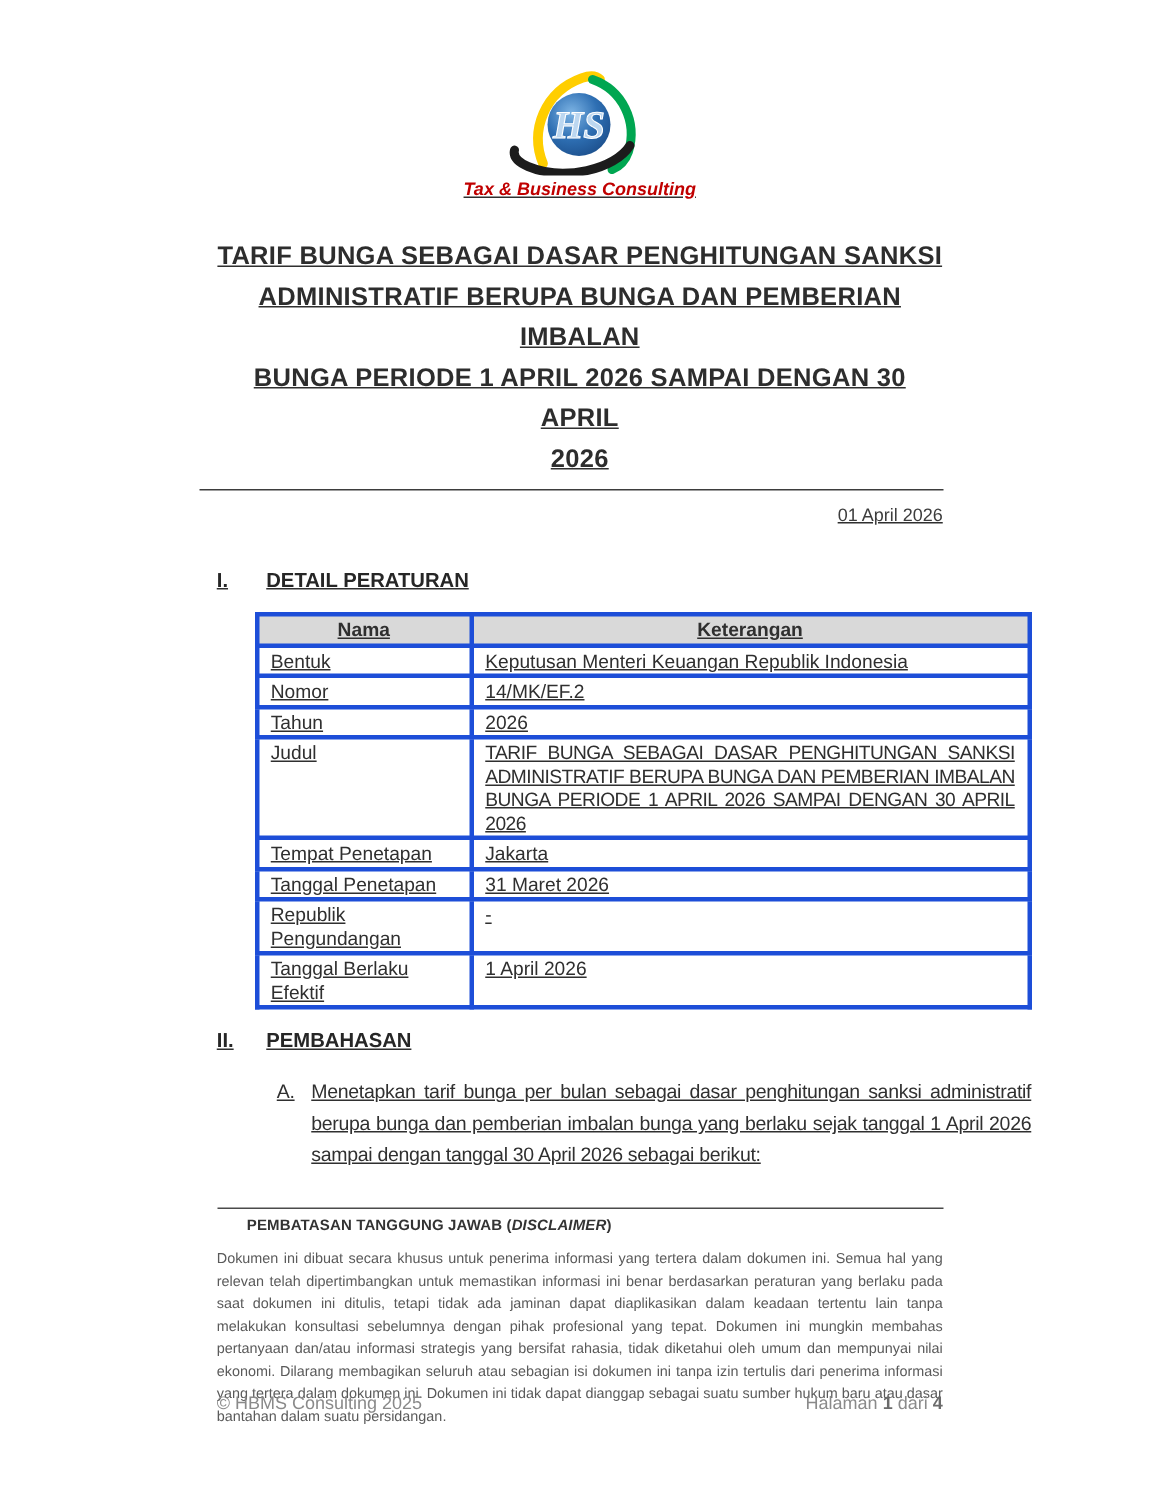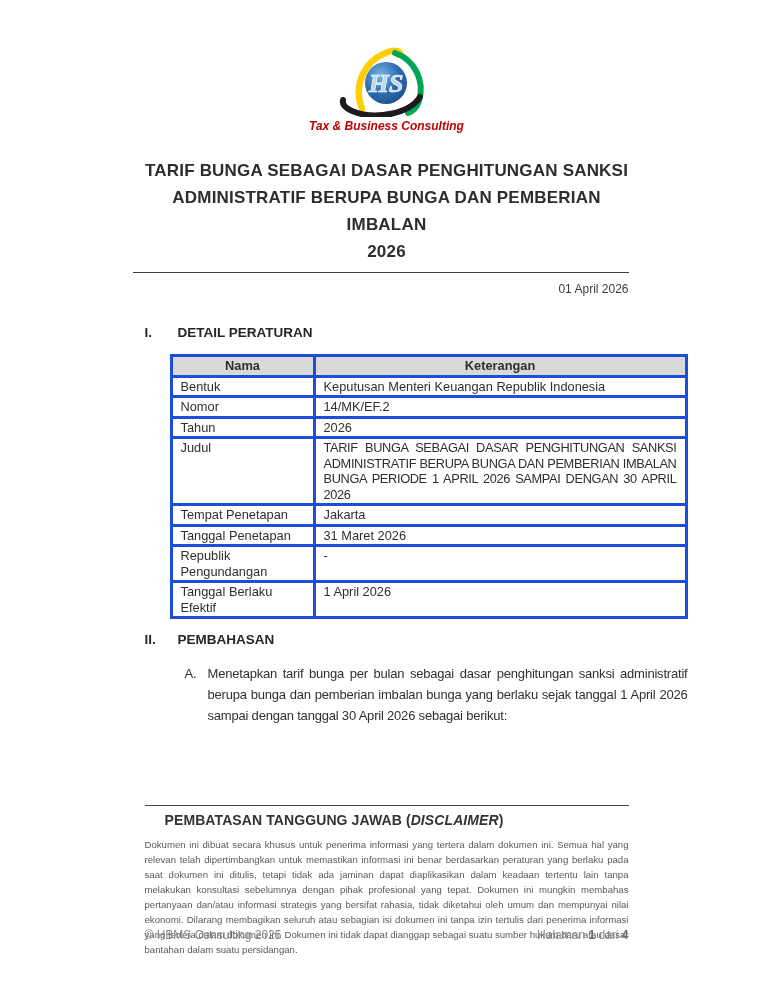--- a/index.html
+++ b/index.html
@@ -6,20 +6,21 @@
   html, body { background: #ffffff; }
   body { font-family: "Liberation Sans", sans-serif; color: #2f2f2f; }
   .page {
     position: relative;
     width: 714px;
     height: 1000px;
     margin: 0 auto;
     background: #ffffff;
     padding: 0 115px;
     overflow: hidden;
+    text-decoration: underline;
   }
 
   
   .logo-block { margin-top: 45px; text-align: center; line-height: 1; }
   .logo-mark { display: block; margin: 0 auto; }
   .logo-name {
     margin-top: 3px;
     font-family: "Liberation Serif", serif;
     font-size: 13.5px; line-height: 15px;
     letter-spacing: 0.3px;
@@ -112,21 +113,21 @@
 
   
   .bottom-block {
     position: absolute;
     left: 115px; right: 115px;
     top: 805px;
   }
   .disc-rule { border: none; border-top: 1.6px solid #4a4a4a; margin: 0; }
   .disc-heading {
     margin-top: 6px;
-    font-size: 14px;
+    font-size: 10px;
     font-weight: bold;
     color: #333333;
     letter-spacing: 0.1px;
     padding-left: 20px;
   }
   .disc-heading em { font-style: italic; }
   .disc-body {
     margin-top: 9px;
     font-size: 9.6px;
     line-height: 15px;
@@ -169,20 +170,21 @@
 
       <circle cx="58" cy="38" r="21" fill="url(#sphereGrad)"></circle>
       <text x="58" y="47" text-anchor="middle" font-family="Liberation Serif, serif" font-style="italic" font-weight="bold" font-size="26" fill="#bcd7f0" stroke="#ffffff" stroke-width="0.7">HS</text>
     </svg>
     <div class="logo-sub">Tax &amp; Business Consulting</div>
   </header>
 
   <h1 class="doc-title">
     <div>TARIF BUNGA SEBAGAI DASAR PENGHITUNGAN SANKSI</div>
     <div>ADMINISTRATIF BERUPA BUNGA DAN PEMBERIAN IMBALAN</div>
+    <div>BUNGA PERIODE 1 APRIL 2026 SAMPAI DENGAN 30 APRIL</div>
     <div>2026</div>
   </h1>
   <hr class="title-rule">
   <div class="doc-date">01 April 2026</div>
 
   <div class="section-heading sh-1">
     <span class="num">I.</span>
     <span>DETAIL PERATURAN</span>
   </div>
 

